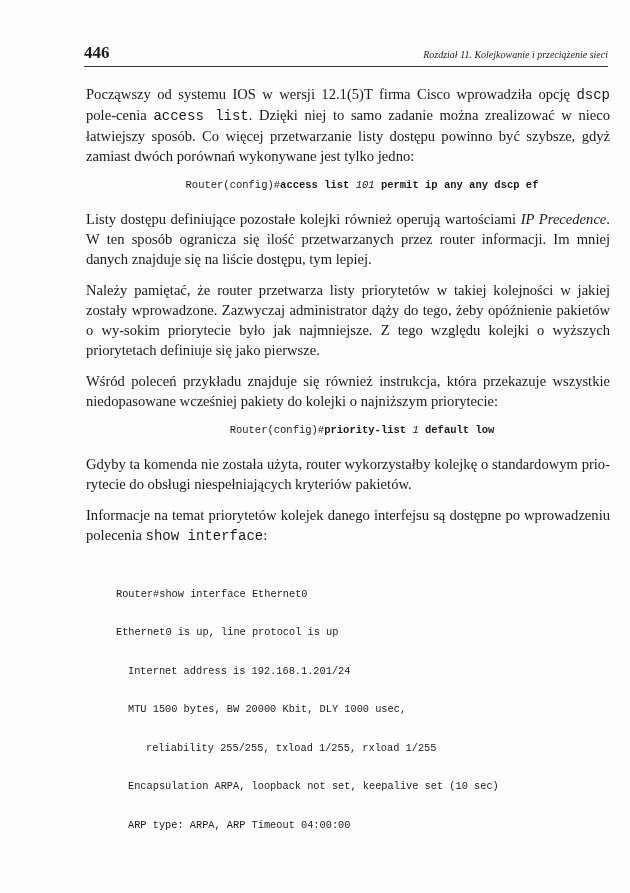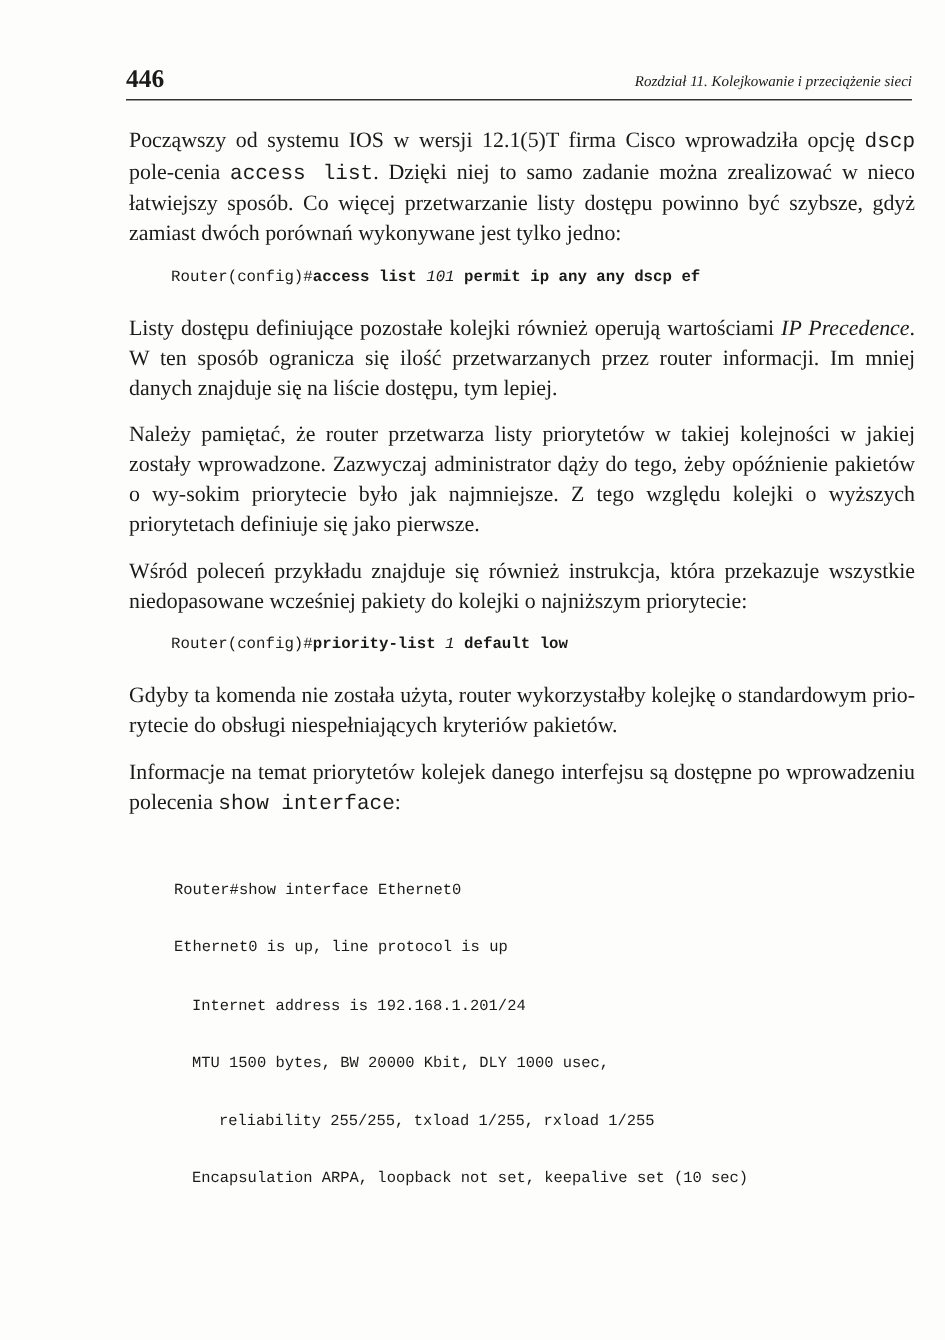--- a/index.html
+++ b/index.html
@@ -6,21 +6,21 @@
   body { width: 630px; height: 893px; position: relative; overflow: hidden;
          font-family: "Liberation Serif", "DejaVu Serif", serif; color: #1a1a1a; }
   .header { position: absolute; left: 84px; top: 44px; width: 524px; height: 22px;
             border-bottom: 1px solid #333; }
   .page-num { position: absolute; left: 0; bottom: 3px; font-size: 17px; font-weight: bold; }
   .chapter { position: absolute; right: 0; bottom: 6px; font-size: 10px; font-style: italic; margin-top: 31px; }
   .body { position: absolute; left: 86px; top: 84px; width: 524px; }
   p.para { margin: 0 0 11px 0; font-size: 14.6px; line-height: 20px; text-align: justify; }
   .mono { font-family: Liberation Mono, monospace; font-size: 14px; }
   .cmd { margin: 0 0 16px 28px; font-family: "Liberation Mono", "DejaVu Sans Mono", monospace;
-         font-size: 10.5px; line-height: 16px; white-space: pre; }
+         font-size: 10.5px; line-height: 16px; white-space: pre; text-align: center; }
   .cmd b { font-weight: bold; }
   .cmd i { font-style: italic; }
   .code { margin: 16px 0 0 30px; font-family: "Liberation Mono", "DejaVu Sans Mono", monospace;
           font-size: 10.3px; line-height: 12.85px; white-space: pre; }
   .code .line { display: block; }
   .i1 { padding-left: 12px; }
   .i2 { padding-left: 30px; }
 </style>
 </head>
 <body>
@@ -48,20 +48,21 @@
 
   <p class="para"><span>Informacje na temat priorytetów kolejek danego interfejsu są dostępne po wprowadzeniu polecenia </span><span class="mono">show interface</span><span>:</span></p>
 
   <div class="code">
     <span class="line">Router#show interface Ethernet0</span>
     <span class="line">Ethernet0 is up, line protocol is up</span>
     <span class="line i1">Internet address is 192.168.1.201/24</span>
     <span class="line i1">MTU 1500 bytes, BW 20000 Kbit, DLY 1000 usec,</span>
     <span class="line i2">reliability 255/255, txload 1/255, rxload 1/255</span>
     <span class="line i1">Encapsulation ARPA, loopback not set, keepalive set (10 sec)</span>
+    <span class="line i1">ARP type: ARPA, ARP Timeout 04:00:00</span>
     
     
     
     
     
     
     
     
     
     

